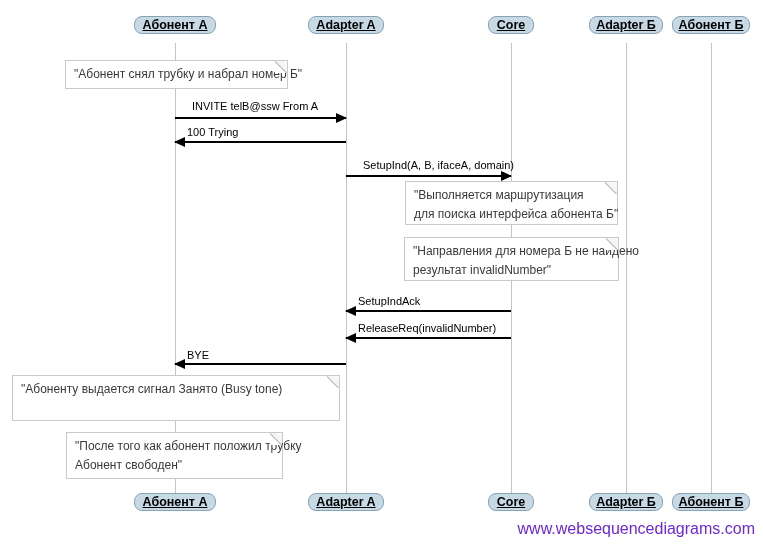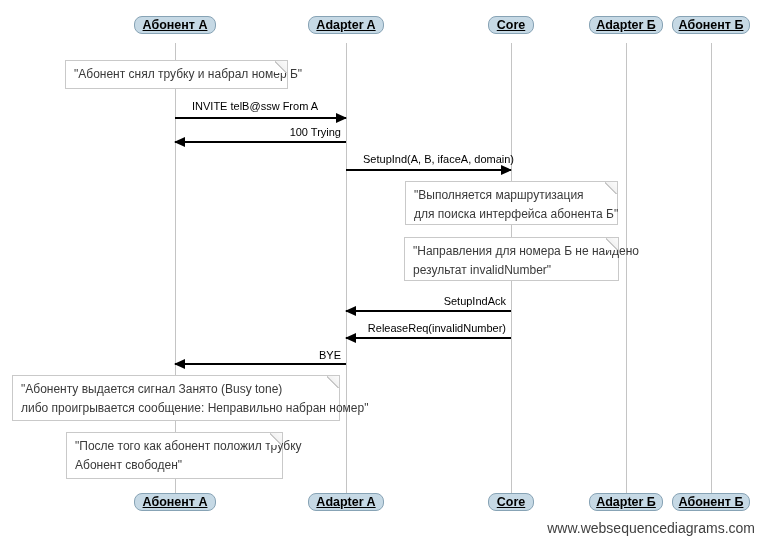--- a/index.html
+++ b/index.html
@@ -13,41 +13,41 @@
   .actor {
     position:absolute; height:18px; box-sizing:border-box;
     background:#c6d9e5; border:1.5px solid #87a3b5; border-radius:8px;
     display:flex; align-items:center; justify-content:center;
     font-size:12.5px; font-weight:bold; color:#000;
   }
   .actor .actor-label { text-decoration:underline; white-space:nowrap; }
   .msg { position:absolute; font-size:11px; color:#000; }
   .msg .lbl { position:absolute; left:0; right:0; top:0; white-space:nowrap; }
   .msg .lbl.align-left  { text-align:left;  padding-left:17px; }
-  .msg .lbl.align-right { text-align:right; padding-right:5px; }
+  .msg .lbl.align-right { text-align:left; padding-right:5px;padding-left:12px; }
   .msg .line { position:absolute; left:0; right:0; bottom:0; height:2px; background:#000; }
   .msg .head-r {
     position:absolute; right:-1px; bottom:-4px; width:0; height:0;
     border-left:11px solid #000; border-top:5px solid transparent; border-bottom:5px solid transparent;
   }
   .msg .head-l {
     position:absolute; left:-1px; bottom:-4px; width:0; height:0;
     border-right:11px solid #000; border-top:5px solid transparent; border-bottom:5px solid transparent;
   }
   .note {
     position:absolute; box-sizing:border-box; background:#ffffff;
     border:1px solid #c9c9c9; color:#3a3a3a; font-size:12px;
     line-height:19px; padding:4px 8px; white-space:nowrap;
   }
   .note .fold {
     position:absolute; top:0; right:0; width:12px; height:12px; display:block;
     background:linear-gradient(to top right, #ffffff 42%, #c9c9c9 45%, #c9c9c9 50%, #f2f2f2 52%, #fbfbfb 100%);
   }
   .watermark {
-    position:absolute; top:520px; right:8px; font-size:14px; color:#404040;
+    position:absolute; top:520px; right:8px; font-size:16px; color:#6d28d9;
   }
 </style>
 </head>
 <body>
 
 <div class="canvas">
 
   <div class="lifeline" style="left:175px;"></div>
   <div class="lifeline" style="left:346px;"></div>
   <div class="lifeline" style="left:511px;"></div>
@@ -96,21 +96,21 @@
     <div class="line"></div>
     <span class="head-r"></span>
   </div>
 
   <div class="msg" style="left:175px; top:126px; width:171px; height:17px;">
     <div class="lbl align-right">100 Trying</div>
     <div class="line"></div>
     <span class="head-l"></span>
   </div>
 
-  <div class="msg" style="left:346px; top:153px; width:165px; height:18px;">
+  <div class="msg" style="left:346px; top:159px; width:165px; height:18px;">
     <div class="lbl align-left">SetupInd(A, B, ifaceA, domain)</div>
     <div class="line"></div>
     <span class="head-r"></span>
   </div>
 
   <div class="note" style="left:405px; top:181px; width:213px; height:44px;">
     <i class="fold"></i>
     <div>"Выполняется маршрутизация</div>
     <div>для поиска интерфейса абонента Б"</div>
   </div>
@@ -135,21 +135,20 @@
 
   <div class="msg" style="left:175px; top:349px; width:171px; height:16px;">
     <div class="lbl align-right">BYE</div>
     <div class="line"></div>
     <span class="head-l"></span>
   </div>
 
   <div class="note" style="left:12px; top:375px; width:328px; height:46px;">
     <i class="fold"></i>
     <div>"Абоненту выдается сигнал Занято (Busy tone)</div>
-    <div>либо проигрывается сообщение: Неправильно набран номер"</div>
   </div>
 
   <div class="note" style="left:66px; top:432px; width:217px; height:47px;">
     <i class="fold"></i>
     <div>"После того как абонент положил трубку</div>
     <div>Абонент свободен"</div>
   </div>
 
   <div class="watermark">www.websequencediagrams.com</div>
 

